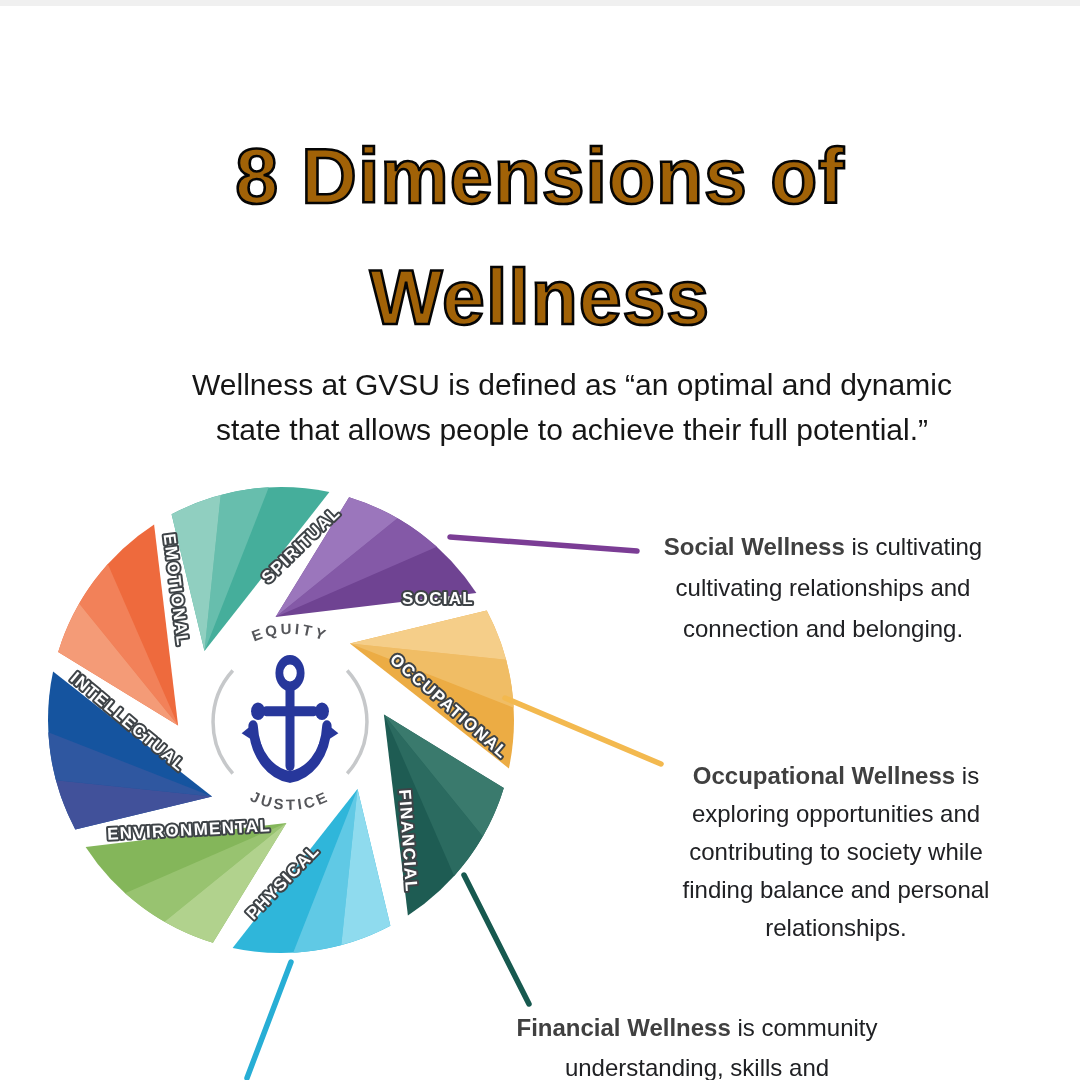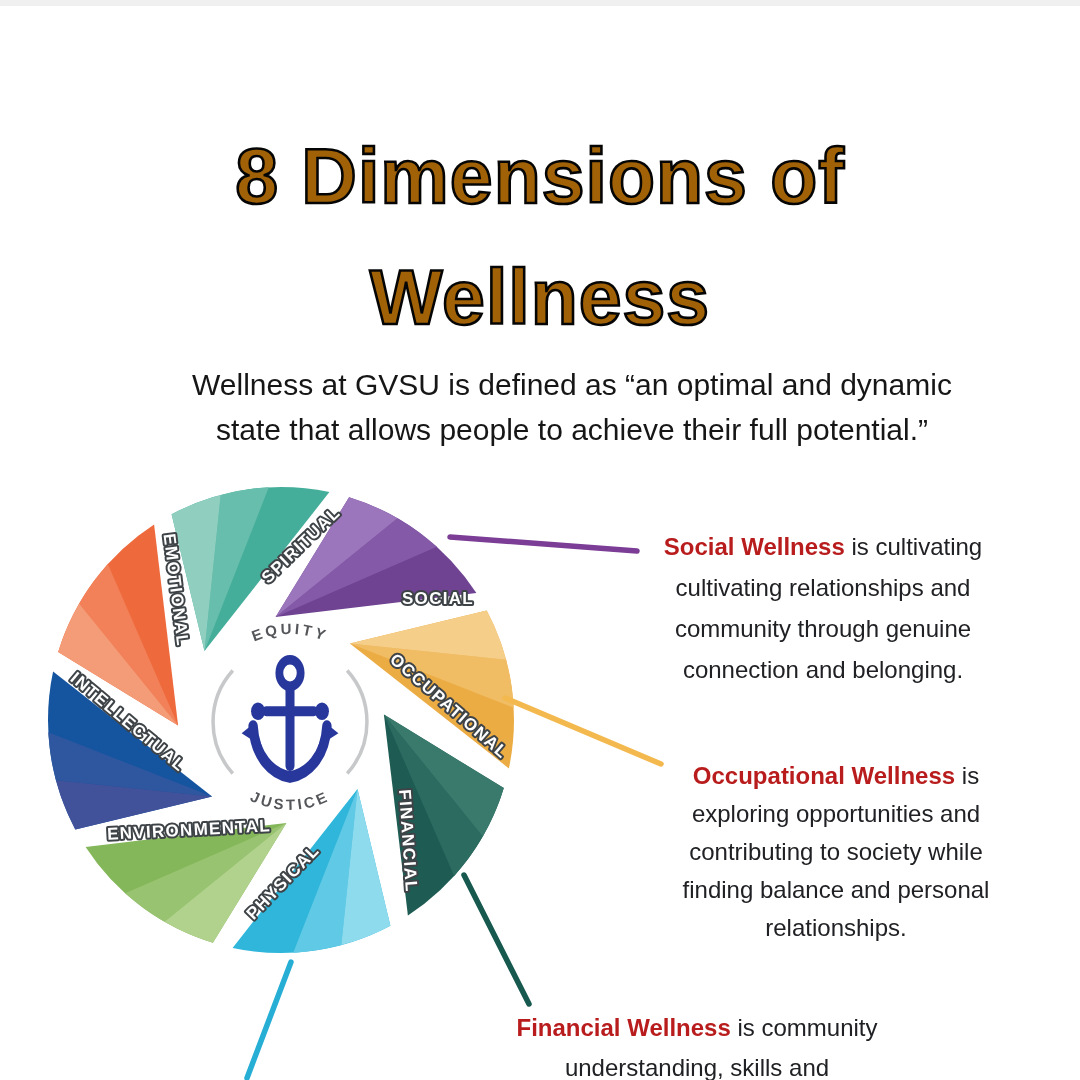--- a/index.html
+++ b/index.html
@@ -9,21 +9,21 @@
   .title{position:absolute;left:0;top:64px;width:1080px;text-align:center;
          font-weight:700;font-size:77px;line-height:121px;color:#a16207;
          letter-spacing:1px;-webkit-text-stroke:2.6px #050505;}
   .title .tline{display:block;}
   .subtitle{position:absolute;left:0;top:332px;width:1080px;text-align:center;
             font-size:30px;line-height:45px;color:#161616;padding-left:32px;}
   .subtitle span{display:block;}
   svg#wheel{position:absolute;left:0;top:0;width:1080px;height:1080px;}
   .desc{position:absolute;text-align:center;font-size:24px;color:#202124;}
   .desc .dline{display:block;}
-  .desc b{font-weight:700;color:#b91c1c;text-align:right;}
+  .desc b{font-weight:700;color:#404040;text-align:right;}
   #desc-social{left:633px;top:526px;width:380px;line-height:41px;}
   #desc-occupational{left:646px;top:757px;width:380px;line-height:38px;}
   #desc-financial{left:477px;top:1008px;width:440px;line-height:40px;}
 </style>
 </head>
 <body>
 
 <div class="top-strip"></div>
 
 <h1 class="title">
@@ -89,21 +89,20 @@
     <text transform="translate(408,841) rotate(86)" text-anchor="middle" dominant-baseline="central" font-size="17" font-weight="bold" letter-spacing="1.3" fill="#FFFFFF" stroke="#3E4347" stroke-width="4" paint-order="stroke" stroke-linejoin="round">FINANCIAL</text>
     <text transform="translate(283,882) rotate(-46)" text-anchor="middle" dominant-baseline="central" font-size="17" font-weight="bold" letter-spacing="1.3" fill="#FFFFFF" stroke="#3E4347" stroke-width="4" paint-order="stroke" stroke-linejoin="round">PHYSICAL</text>
     <text transform="translate(189,830) rotate(-3)" text-anchor="middle" dominant-baseline="central" font-size="17" font-weight="bold" letter-spacing="1.3" fill="#FFFFFF" stroke="#3E4347" stroke-width="4" paint-order="stroke" stroke-linejoin="round">ENVIRONMENTAL</text>
     <text transform="translate(128,722) rotate(40)" text-anchor="middle" dominant-baseline="central" font-size="17" font-weight="bold" letter-spacing="1.3" fill="#FFFFFF" stroke="#3E4347" stroke-width="4" paint-order="stroke" stroke-linejoin="round">INTELLECTUAL</text>
     <text transform="translate(176,590) rotate(83)" text-anchor="middle" dominant-baseline="central" font-size="17" font-weight="bold" letter-spacing="1.3" fill="#FFFFFF" stroke="#3E4347" stroke-width="4" paint-order="stroke" stroke-linejoin="round">EMOTIONAL</text>
   </svg>
 
 <div class="desc" id="desc-social">
   <div class="dline"><b>Social Wellness</b><span> is cultivating</span></div>
   <div class="dline">cultivating relationships and</div>
-  <div class="dline">community through genuine</div>
   <div class="dline">connection and belonging.</div>
 </div>
 
 <div class="desc" id="desc-occupational">
   <div class="dline"><b>Occupational Wellness</b><span> is</span></div>
   <div class="dline">exploring opportunities and</div>
   <div class="dline">contributing to society while</div>
   <div class="dline">finding balance and personal</div>
   <div class="dline">relationships.</div>
 </div>

